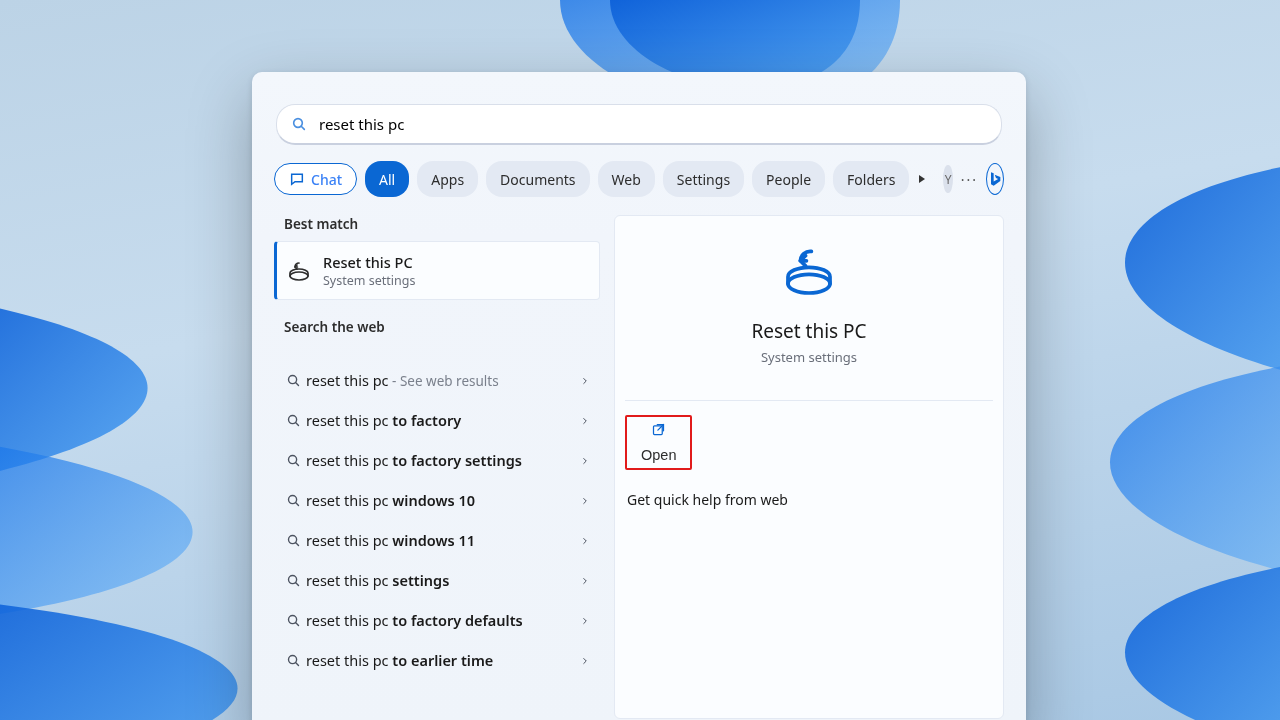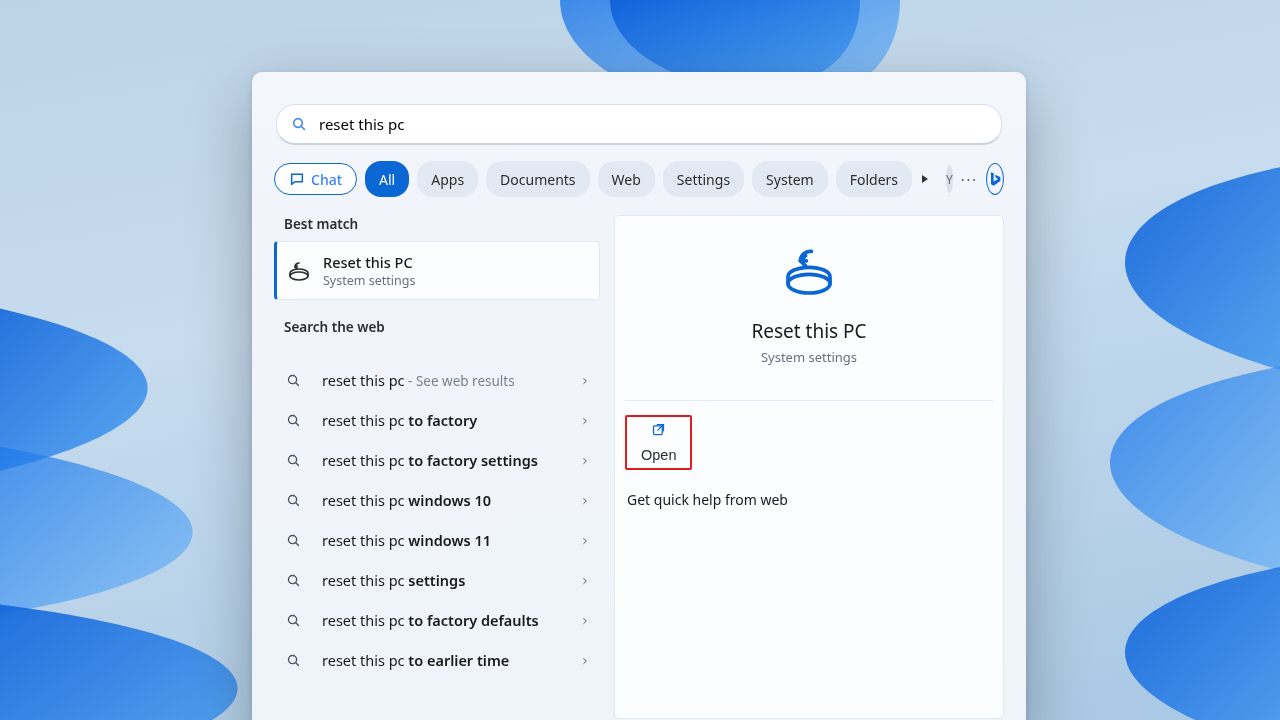--- a/index.html
+++ b/index.html
@@ -113,21 +113,21 @@
   .best-match .icon-slot {
     width:24px; height:24px;
     display:flex; align-items:center; justify-content:center;
     color:#2d2d2d;
   }
   .best-match .title {font-size:14.5px; font-weight:500;}
   .best-match .sub {font-size:12.5px; color:#6a6f7a;}
 
   .web-list { margin-top: 16px; }
   .web-item {
-    display:flex; align-items:center; gap:20px;
+    display:flex; align-items:center; gap:4px;
     padding: 10px 10px;
     border-radius:4px;
     cursor:default;
   }
   .web-item .icon-slot {
     width:18px; height:18px; flex:0 0 18px;
     display:flex; align-items:center; justify-content:center;
     color:#4c5360;
   }
   .web-item .txt { flex:1; font-size:14.5px; }
@@ -209,21 +209,21 @@
       <svg width="16" height="16" viewBox="0 0 24 24" fill="none" stroke="#0a67d3" stroke-width="2.2">
         <path d="M4 5h16v11H9l-5 4V5z"></path>
       </svg>
       <span>Chat</span>
     </div>
     <button class="pill active">All</button>
     <button class="pill">Apps</button>
     <button class="pill">Documents</button>
     <button class="pill">Web</button>
     <button class="pill">Settings</button>
-    <button class="pill">System</button>
+    <button class="pill">People</button>
     <button class="pill">Folders</button>
     <div class="scroll-right">
       <svg width="10" height="10" viewBox="0 0 10 10">
           <path d="M2 1l6 4-6 4z" fill="#333"></path>
         </svg>
     </div>
     <div class="spacer"></div>
     <div class="avatar">Y</div>
     <div class="more">···</div>
     <div class="bing-icon">

